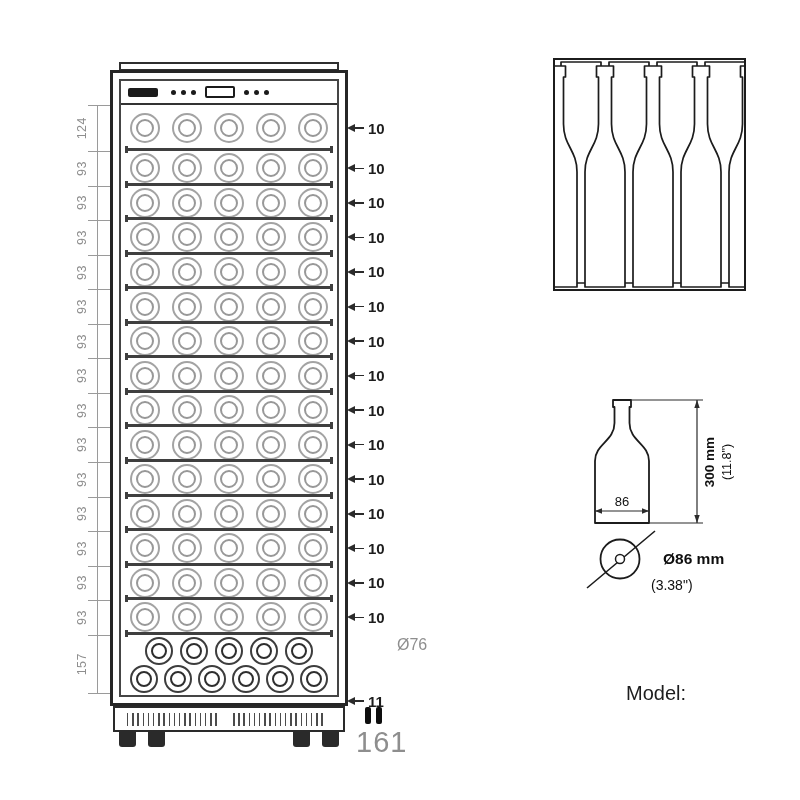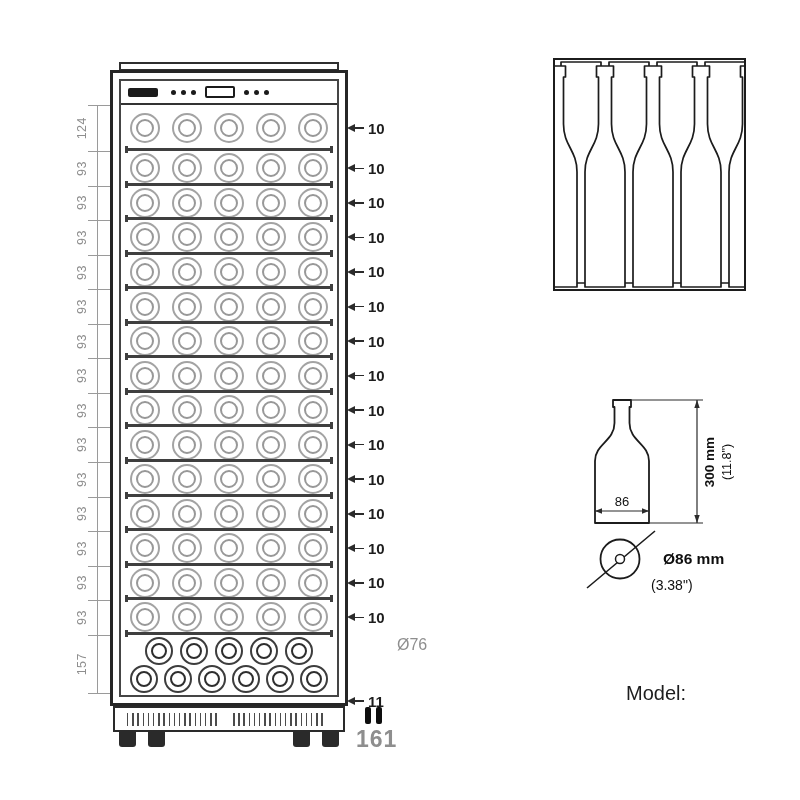--- a/index.html
+++ b/index.html
@@ -41,21 +41,21 @@
   .dim-tick{position:absolute;height:1px;background:#9a9a9a}
   .dim-label{position:absolute;left:72px;width:20px;display:flex;align-items:center;justify-content:center}
   .dim-label span{writing-mode:vertical-rl;transform:rotate(180deg);font-size:12.5px;color:#8e8e8e;letter-spacing:.5px}
   .cap-item{position:absolute;left:347px;display:flex;align-items:center;height:18px}
   .cap-arrow{width:0;height:0;border-top:4.5px solid transparent;border-bottom:4.5px solid transparent;border-right:8px solid #2b2b2b}
   .cap-line{width:9px;height:1.5px;background:#2b2b2b;margin-right:4px}
   .cap-text{font-size:15px;font-weight:600;color:#1d1d1d}
   .dia-label{position:absolute;left:397px;font-size:16px;color:#8e8e8e;font-weight:500}
   .pause{position:absolute;left:365px;top:707px;display:flex;gap:5px}
   .pause i{width:6px;height:17px;background:#0e0e0e;border-radius:2px}
-  .total{position:absolute;left:356px;top:726px;font-size:23px;color:#8e8e8e;font-weight:700;letter-spacing:1px}
+  .total{position:absolute;left:356px;top:726px;font-size:29px;color:#8e8e8e;font-weight:400;letter-spacing:1px}
 
   
   .arrangement{position:absolute;left:553px;top:58px;width:193px;height:233px;border:2px solid #1c1c1c;background:#fff}
   .side-view{position:absolute;left:575px;top:383px;width:170px;height:160px}
   .bottom-view{position:absolute;left:575px;top:528px;width:215px;height:75px}
   .model-block{position:absolute;left:556px;top:682px;width:200px;text-align:center;color:#1d1d1e}
   .model-label{font-size:20px;margin-bottom:8px}
   .model-value{font-size:20px}
 </style>
 </head>

